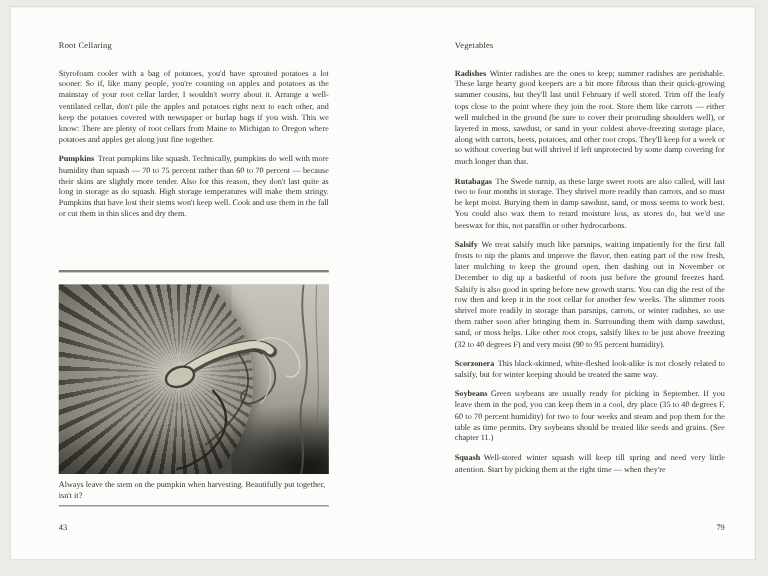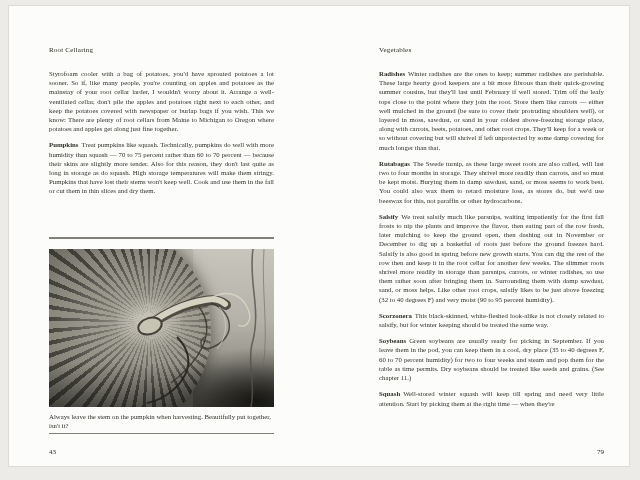--- a/index.html
+++ b/index.html
@@ -8,21 +8,21 @@
     background:#ecebe8;
     font-family:"Liberation Serif", serif;
     color:#33302b;
   }
   .spread {
     position:absolute; left:8px; top:5px; width:622px; height:462px;
     background:#fcfcfa;
     border:1px solid #dcdbd7;
     box-sizing:border-box;
   }
-  .page { position:absolute; top:28px; width:225px; height:420px;margin-top:12px; }
+  .page { position:absolute; top:28px; width:225px; height:420px; }
   .page-left  { left:40px; }
   .page-right { left:370px; }
 
   .running-head {
     position:absolute; top:0; left:0; right:0;
     font-size:7px; letter-spacing:0.2px; color:#2e2b26;
   }
   .running-head.align-right { text-align:left; }
 
   .paras {

